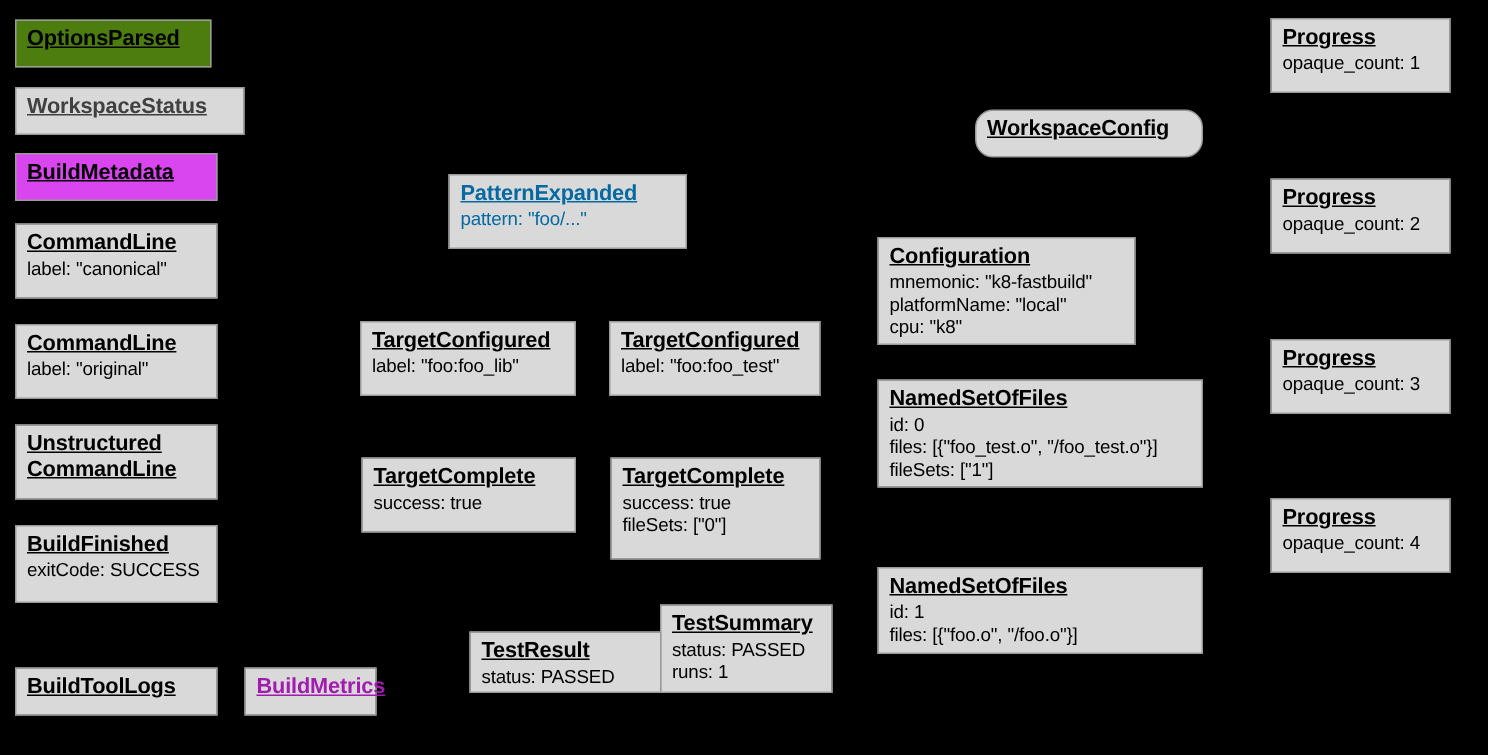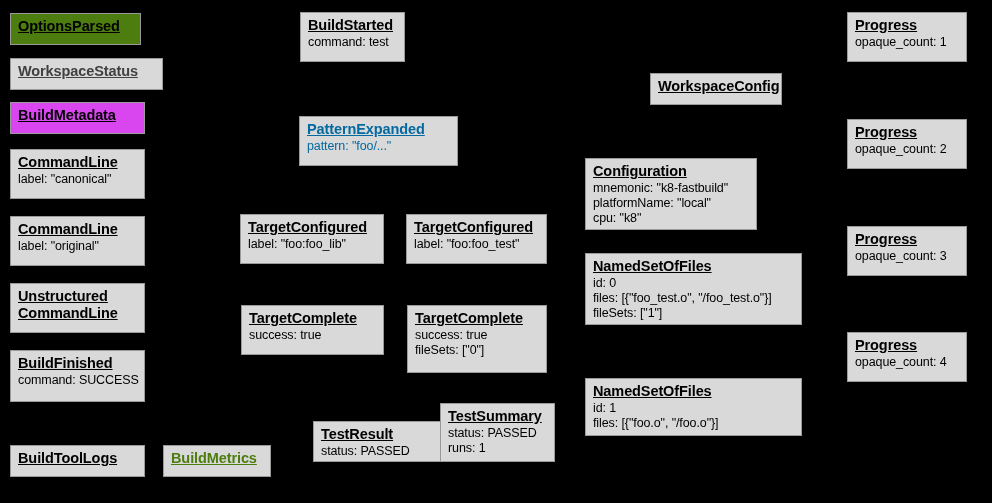--- a/index.html
+++ b/index.html
@@ -44,32 +44,28 @@
     letter-spacing: -0.1px;
   }
 </style>
 </head>
 <body>
 
 <div id="canvas" style="width: 992px; height: 503px; background: rgb(0, 0, 0);">
     <div class="node" style="left: 10px; top: 13px; width: 131px; height: 32px; background: #4d7c0f; border-color: rgb(154, 154, 154); color: rgb(0, 0, 0);">
       <span class="node-title">OptionsParsed</span>
     </div>
-    <div class="node" style="left: 300px; top: 12px; width: 105px; height: 50px; background: rgb(217, 217, 217); border-color: rgb(154, 154, 154); color: rgb(0, 0, 0);">
-      <span class="node-title">BuildStarted</span>
-      <span class="node-field">command: test</span>
-    </div>
     <div class="node" style="left: 847px; top: 12px; width: 120px; height: 50px; background: rgb(217, 217, 217); border-color: rgb(154, 154, 154); color: rgb(0, 0, 0);">
       <span class="node-title">Progress</span>
       <span class="node-field">opaque_count: 1</span>
     </div>
     <div class="node" style="left: 10px; top: 58px; width: 153px; height: 32px; background: rgb(217, 217, 217); border-color: rgb(154, 154, 154); color: #404040;">
       <span class="node-title">WorkspaceStatus</span>
     </div>
-    <div class="node" style="left: 650px; top: 73px; width: 132px; height: 32px; background: rgb(217, 217, 217); border-color: rgb(154, 154, 154); color: rgb(0, 0, 0);">
+    <div class="node" style="left: 650px; top: 73px; width: 152px; height: 32px; background: rgb(217, 217, 217); border-color: rgb(154, 154, 154); color: rgb(0, 0, 0); border-radius: 12px;">
       <span class="node-title">WorkspaceConfig</span>
     </div>
     <div class="node" style="left: 10px; top: 102px; width: 135px; height: 32px; background: #d946ef; border-color: rgb(154, 154, 154); color: rgb(0, 0, 0);">
       <span class="node-title">BuildMetadata</span>
     </div>
     <div class="node" style="left: 299px; top: 116px; width: 159px; height: 50px; background: rgb(217, 217, 217); border-color: rgb(154, 154, 154); color: #0369a1;">
       <span class="node-title">PatternExpanded</span>
       <span class="node-field">pattern: "foo/..."</span>
     </div>
     <div class="node" style="left: 847px; top: 119px; width: 120px; height: 50px; background: rgb(217, 217, 217); border-color: rgb(154, 154, 154); color: rgb(0, 0, 0);">
@@ -120,35 +116,35 @@
       <span class="node-title">TargetComplete</span>
       <span class="node-field">success: true</span>
       <span class="node-field">fileSets: ["0"]</span>
     </div>
     <div class="node" style="left: 847px; top: 332px; width: 120px; height: 50px; background: rgb(217, 217, 217); border-color: rgb(154, 154, 154); color: rgb(0, 0, 0);">
       <span class="node-title">Progress</span>
       <span class="node-field">opaque_count: 4</span>
     </div>
     <div class="node" style="left: 10px; top: 350px; width: 135px; height: 52px; background: rgb(217, 217, 217); border-color: rgb(154, 154, 154); color: rgb(0, 0, 0);">
       <span class="node-title">BuildFinished</span>
-      <span class="node-field">command: SUCCESS</span>
+      <span class="node-field">exitCode: SUCCESS</span>
     </div>
     <div class="node" style="left: 585px; top: 378px; width: 217px; height: 58px; background: rgb(217, 217, 217); border-color: rgb(154, 154, 154); color: rgb(0, 0, 0);">
       <span class="node-title">NamedSetOfFiles</span>
       <span class="node-field">id: 1</span>
       <span class="node-field">files: [{"foo.o", "/foo.o"}]</span>
     </div>
     <div class="node" style="left: 440px; top: 403px; width: 115px; height: 59px; background: rgb(217, 217, 217); border-color: rgb(154, 154, 154); color: rgb(0, 0, 0);">
       <span class="node-title">TestSummary</span>
       <span class="node-field">status: PASSED</span>
       <span class="node-field">runs: 1</span>
     </div>
     <div class="node" style="left: 313px; top: 421px; width: 128px; height: 41px; background: rgb(217, 217, 217); border-color: rgb(154, 154, 154); color: rgb(0, 0, 0);">
       <span class="node-title">TestResult</span>
       <span class="node-field">status: PASSED</span>
     </div>
     <div class="node" style="left: 10px; top: 445px; width: 135px; height: 32px; background: rgb(217, 217, 217); border-color: rgb(154, 154, 154); color: rgb(0, 0, 0);">
       <span class="node-title">BuildToolLogs</span>
     </div>
-    <div class="node" style="left: 163px; top: 445px; width: 108px; height: 32px; background: rgb(217, 217, 217); border-color: rgb(154, 154, 154); color: #4d7c0f;">
+    <div class="node" style="left: 163px; top: 445px; width: 88px; height: 32px; background: rgb(217, 217, 217); border-color: rgb(154, 154, 154); color: #a21caf;">
       <span class="node-title">BuildMetrics</span>
     </div>
   </div>
 
 </body></html>

